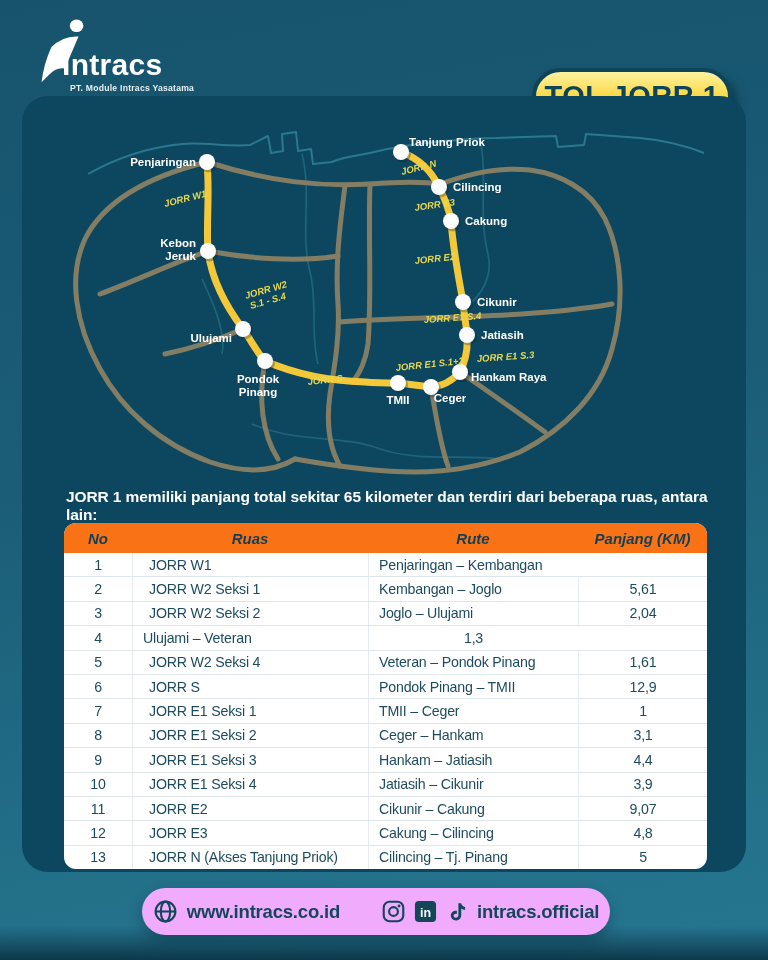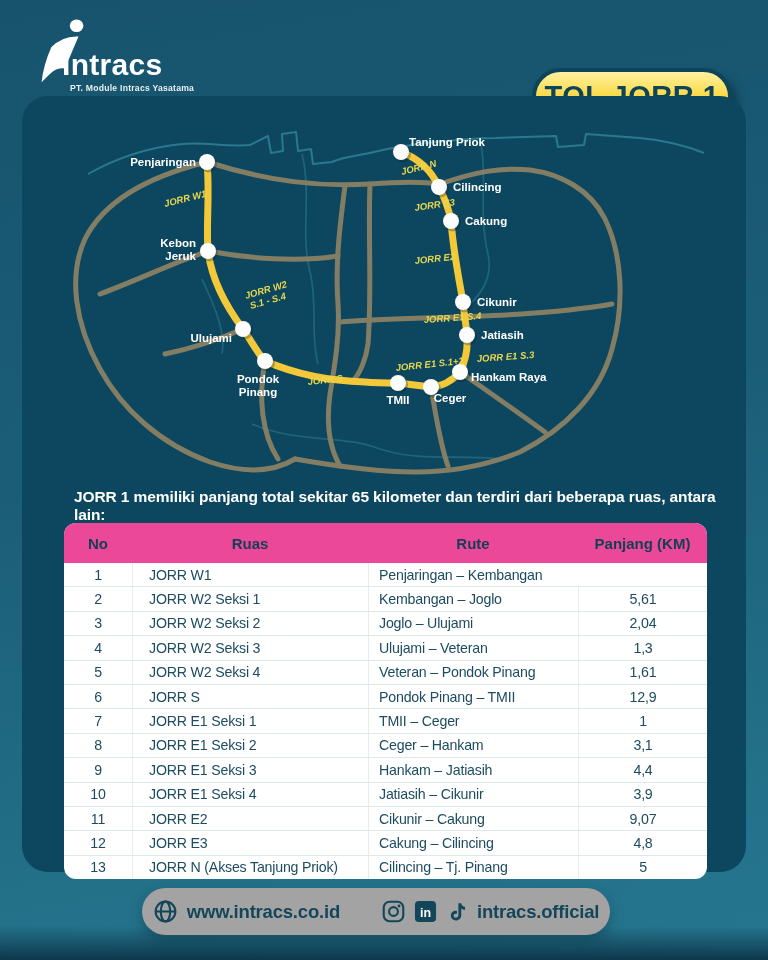--- a/index.html
+++ b/index.html
@@ -21,35 +21,35 @@
     display:flex;align-items:center;justify-content:center;
     box-shadow:6px 7px 10px rgba(6,40,55,.55);
   }
   .badge span{color:#0e4459;font-size:29px;font-weight:800;letter-spacing:.5px;}
   
   .panel{position:absolute;left:22px;top:96px;width:724px;height:776px;border-radius:26px;background:#0d475f;}
   .map-svg{position:absolute;left:0;top:4px;width:724px;height:390px;}
   .place-label{font:700 11.5px "Liberation Sans",sans-serif;fill:#ffffff;}
   .seg-label{font:italic 700 9.5px "Liberation Sans",sans-serif;fill:#e8d84e;}
   
-  .intro{position:absolute;left:52px;top:392px;width:650px;color:#ffffff;font-size:15.5px;font-weight:700;letter-spacing:-0.1px;}
+  .intro{position:absolute;left:44px;top:392px;width:650px;color:#ffffff;font-size:15.5px;font-weight:700;letter-spacing:-0.1px;}
   
   .table-wrap{position:absolute;left:42px;top:427px;width:643px;border-radius:12px;overflow:hidden;background:#fff;}
-  .thead{display:grid;grid-template-columns:68px 236px 210px 129px;background:#ec4899;height:40px;}
+  .thead{display:grid;grid-template-columns:68px 236px 210px 129px;background:#f97316;height:30px;font-style:italic;}
   .thead div{display:flex;align-items:center;justify-content:center;color:#123f54;font-size:15px;font-weight:700;}
   .tbody .trow{display:grid;grid-template-columns:68px 236px 210px 129px;height:23.4px;}
   .tbody .trow + .trow{border-top:1px solid #dfe7eb;}
   .cell{display:flex;align-items:center;color:#1d4c60;font-size:14.2px;letter-spacing:-0.2px;}
   .c-no{justify-content:center;}
   .c-ruas{padding-left:16px;border-left:1px solid #e6ecef;}
   .c-rute{padding-left:10px;border-left:1px solid #e6ecef;text-align:right;}
   .c-panjang{justify-content:center;border-left:1px solid #e6ecef;}
   
   .footer-pill{
-    position:absolute;left:142px;top:888px;width:468px;height:47px;background:#a3a3a3;border-radius:24px;
+    position:absolute;left:142px;top:888px;width:468px;height:47px;background:#f0abfc;border-radius:24px;
     display:flex;align-items:center;justify-content:center;gap:9px;z-index:2;
     box-shadow:0 6px 14px rgba(6,40,55,.35);
   }
   .footer-pill .txt{color:#14465a;font-size:18.5px;font-weight:700;letter-spacing:-0.2px;}
   .footer-pill .gap{width:24px;}
   .sicon{display:flex;align-items:center;}
   .bottom-shade{position:absolute;left:0;right:0;bottom:0;height:34px;z-index:1;
     background:linear-gradient(180deg,rgba(7,41,58,0) 0%,rgba(7,41,58,.8) 100%);}
 </style>
 </head>
@@ -178,21 +178,20 @@
 
   <div class="trow">
     <div class="cell c-no">3</div>
     <div class="cell c-ruas">JORR W2 Seksi 2</div>
     <div class="cell c-rute">Joglo – Ulujami</div>
     <div class="cell c-panjang">2,04</div>
   </div>
 
   <div class="trow">
     <div class="cell c-no">4</div>
-    <div class="cell c-ruas">JORR W2 Seksi 3</div>
     <div class="cell c-rute">Ulujami – Veteran</div>
     <div class="cell c-panjang">1,3</div>
   </div>
 
   <div class="trow">
     <div class="cell c-no">5</div>
     <div class="cell c-ruas">JORR W2 Seksi 4</div>
     <div class="cell c-rute">Veteran – Pondok Pinang</div>
     <div class="cell c-panjang">1,61</div>
   </div>

